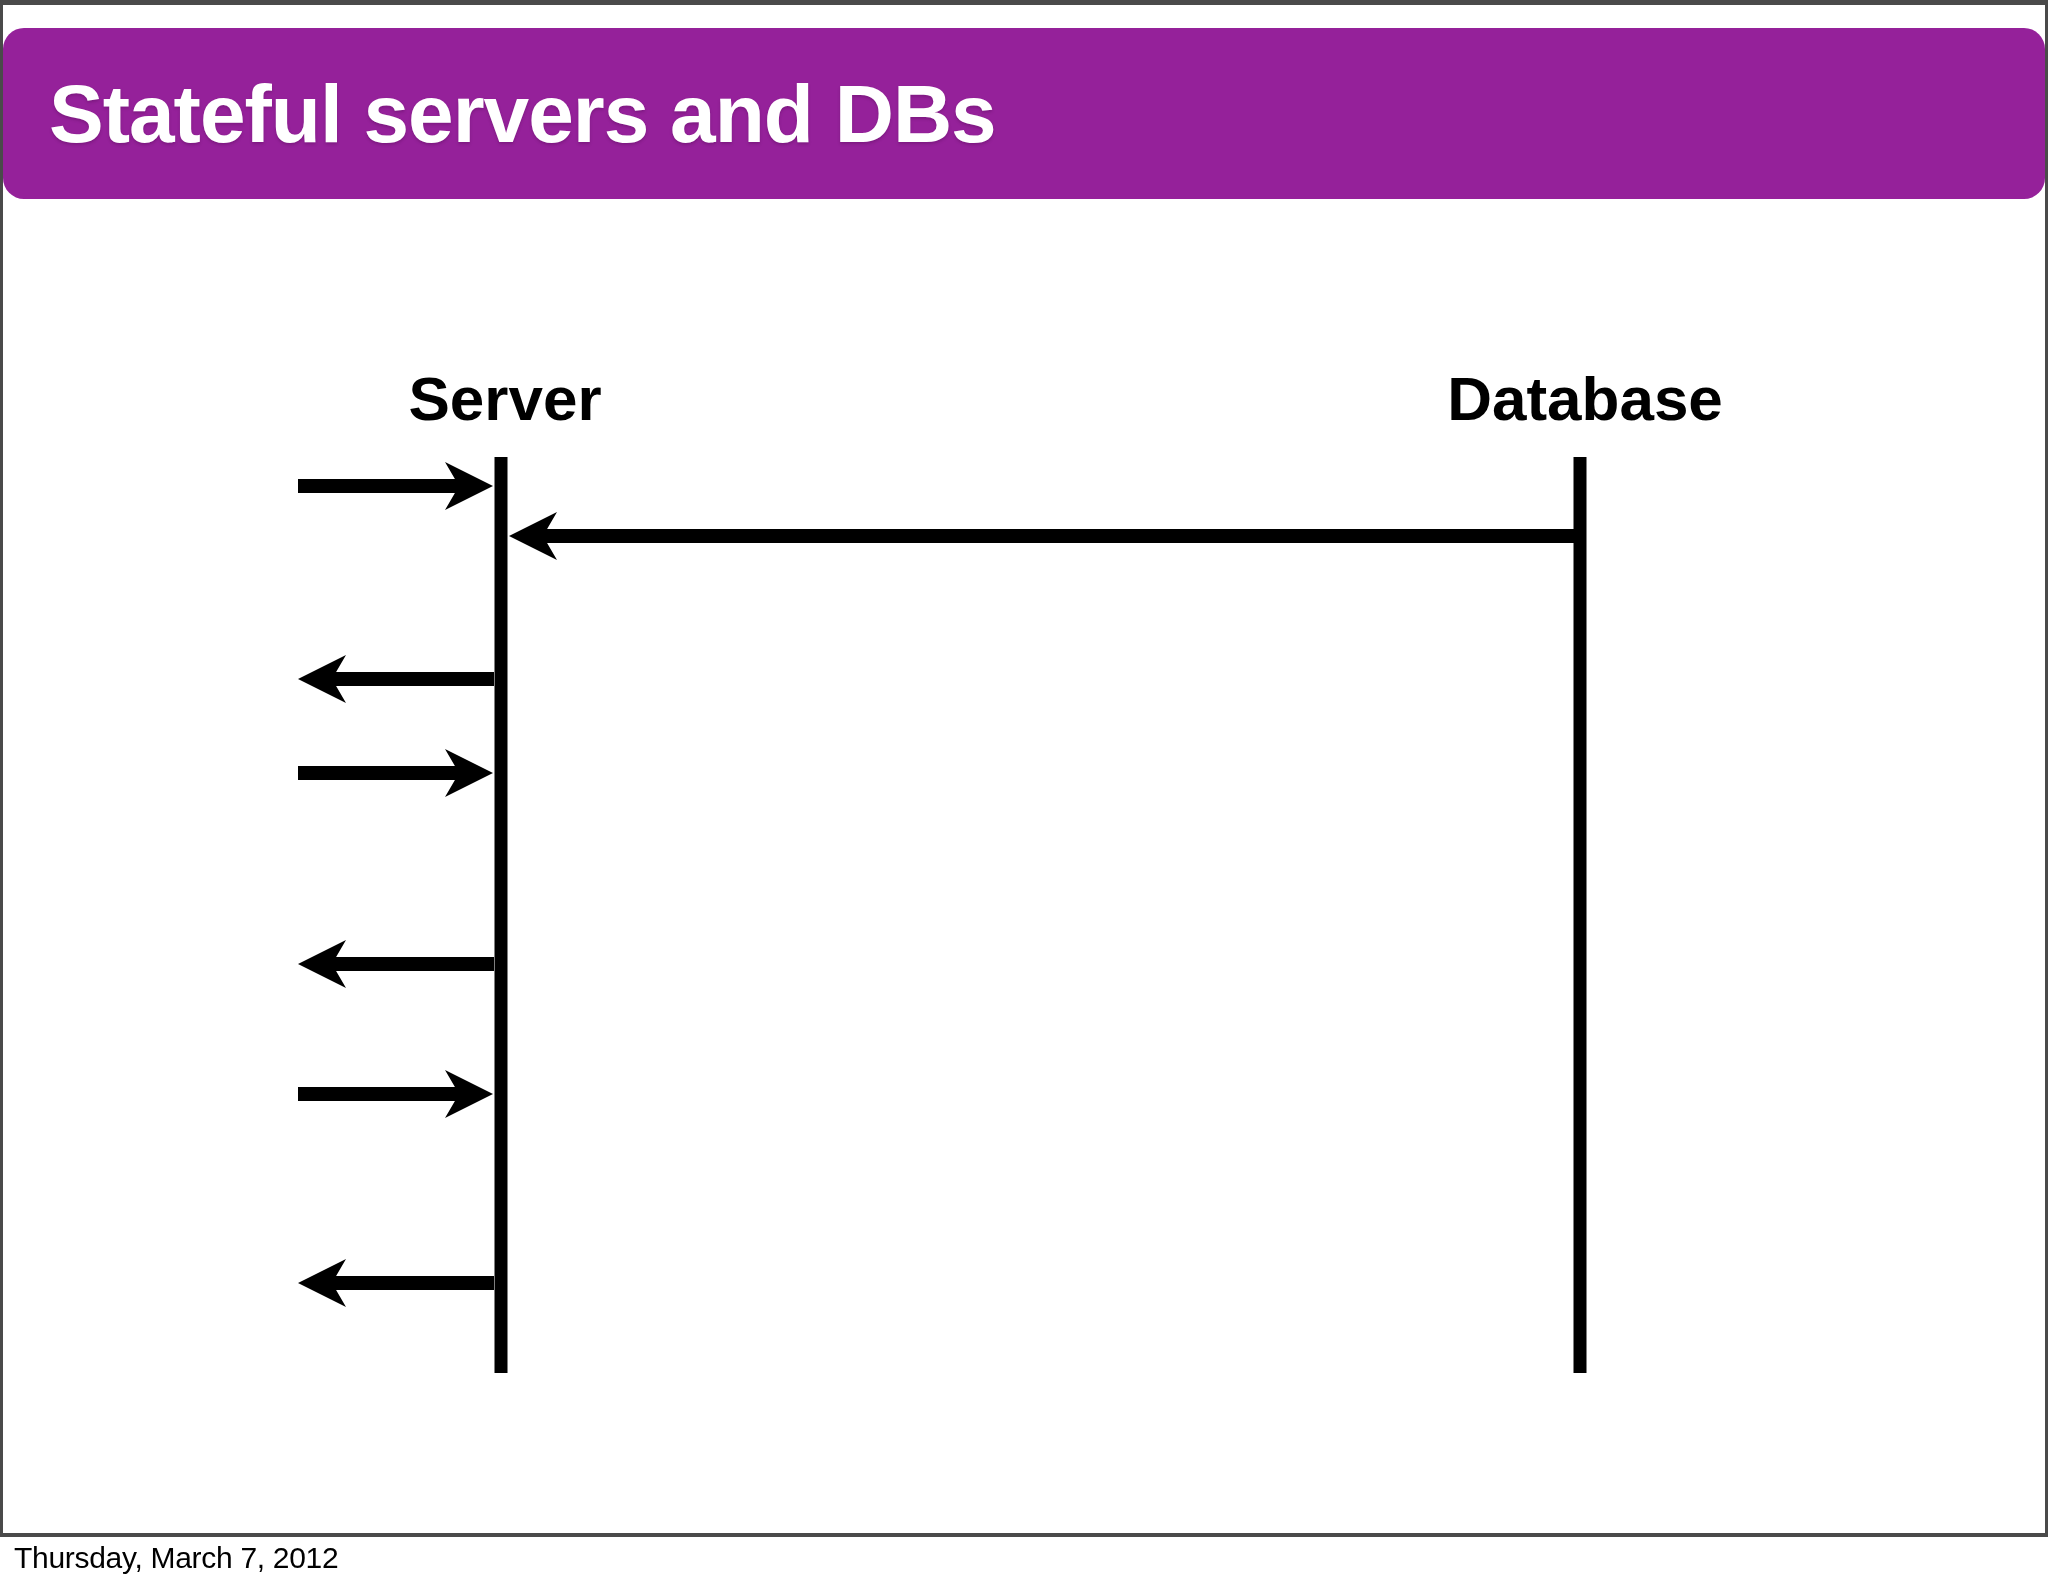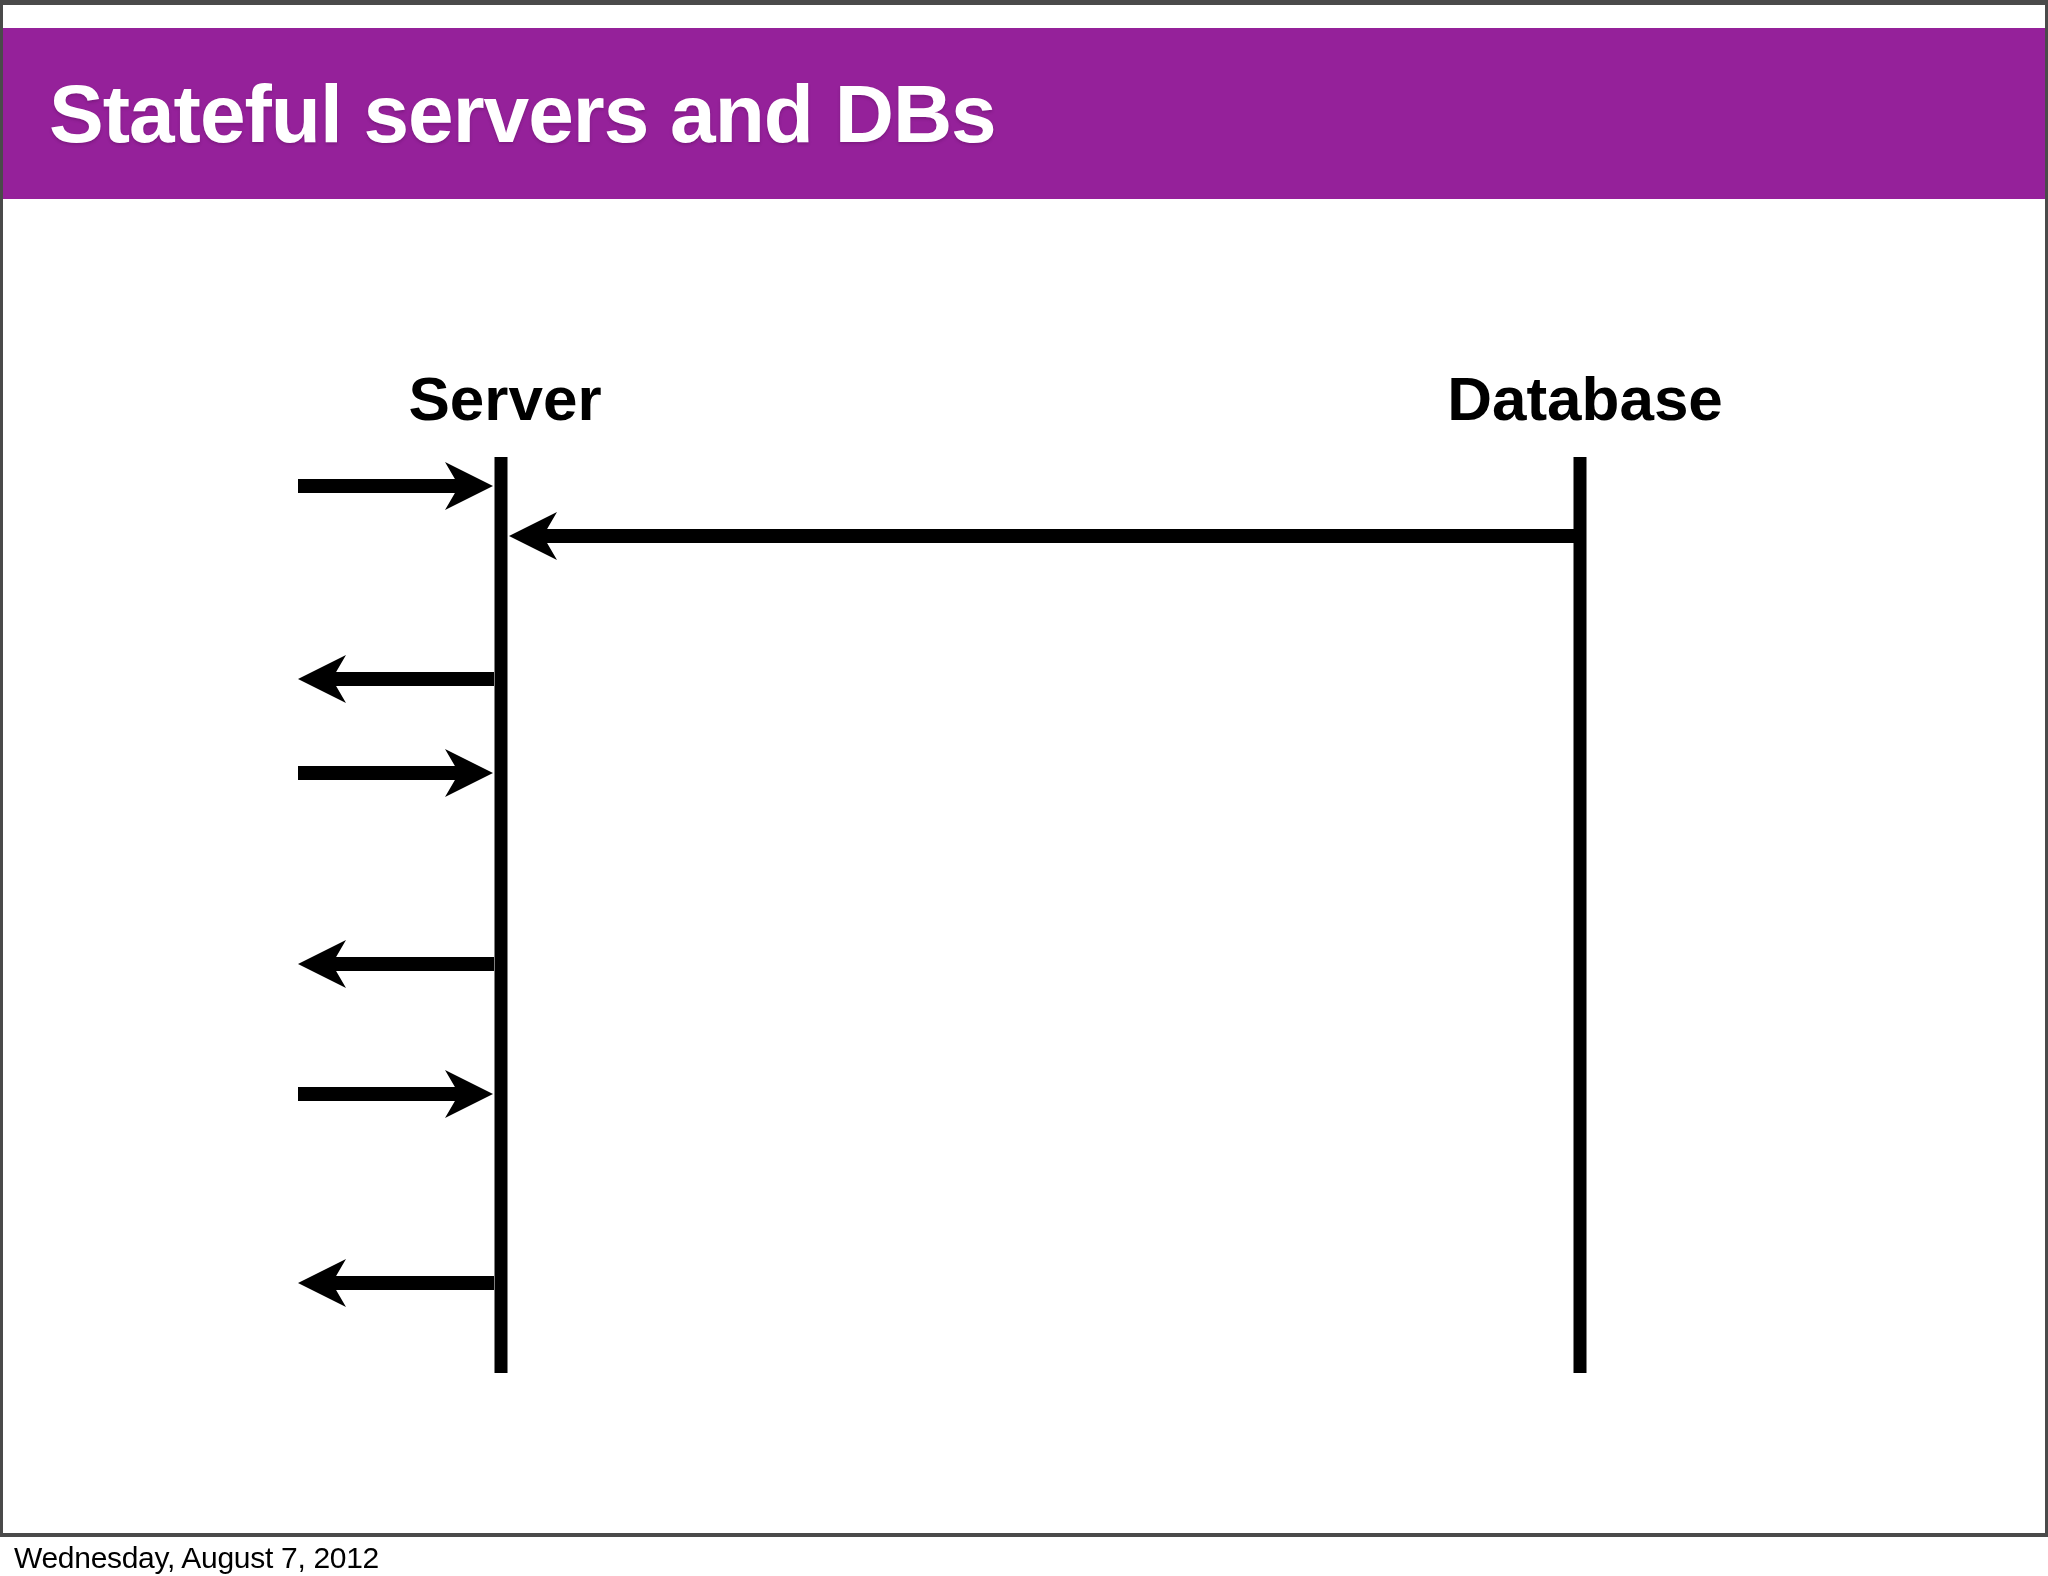--- a/index.html
+++ b/index.html
@@ -37,20 +37,21 @@
     background: var(--frame-border, #4a4a4a);
   }
   
   .title-bar {
     position: absolute;
     left: 3px; top: 28px;
     width: 2042px; height: 171px;
     background: var(--title-bar, #95219a);
     display: flex;
     align-items: center;
+    border-radius: 21px;
   }
   .title-bar h1 {
     margin: 0;
     padding-left: 46px;
     font-size: 82px;
     font-weight: bold;
     letter-spacing: -1px;
     color: var(--title-text, #ffffff);
     text-shadow: 0 2px 3px rgba(60,0,60,0.25);
   }
@@ -137,15 +138,15 @@
         </g>
         <g>
           <line x1="494" y1="1283" x2="324" y2="1283" stroke-width="14"></line>
           <polygon points="298,1283 346,1259 332,1283 346,1307"></polygon>
         </g>
       </g>
   </svg>
 
   <div class="frame-bottom"></div>
 
-  <div class="footer-date">Wednesday, August 7, 2012</div>
+  <div class="footer-date">Thursday, March 7, 2012</div>
 
 </div>
 
 </body></html>

